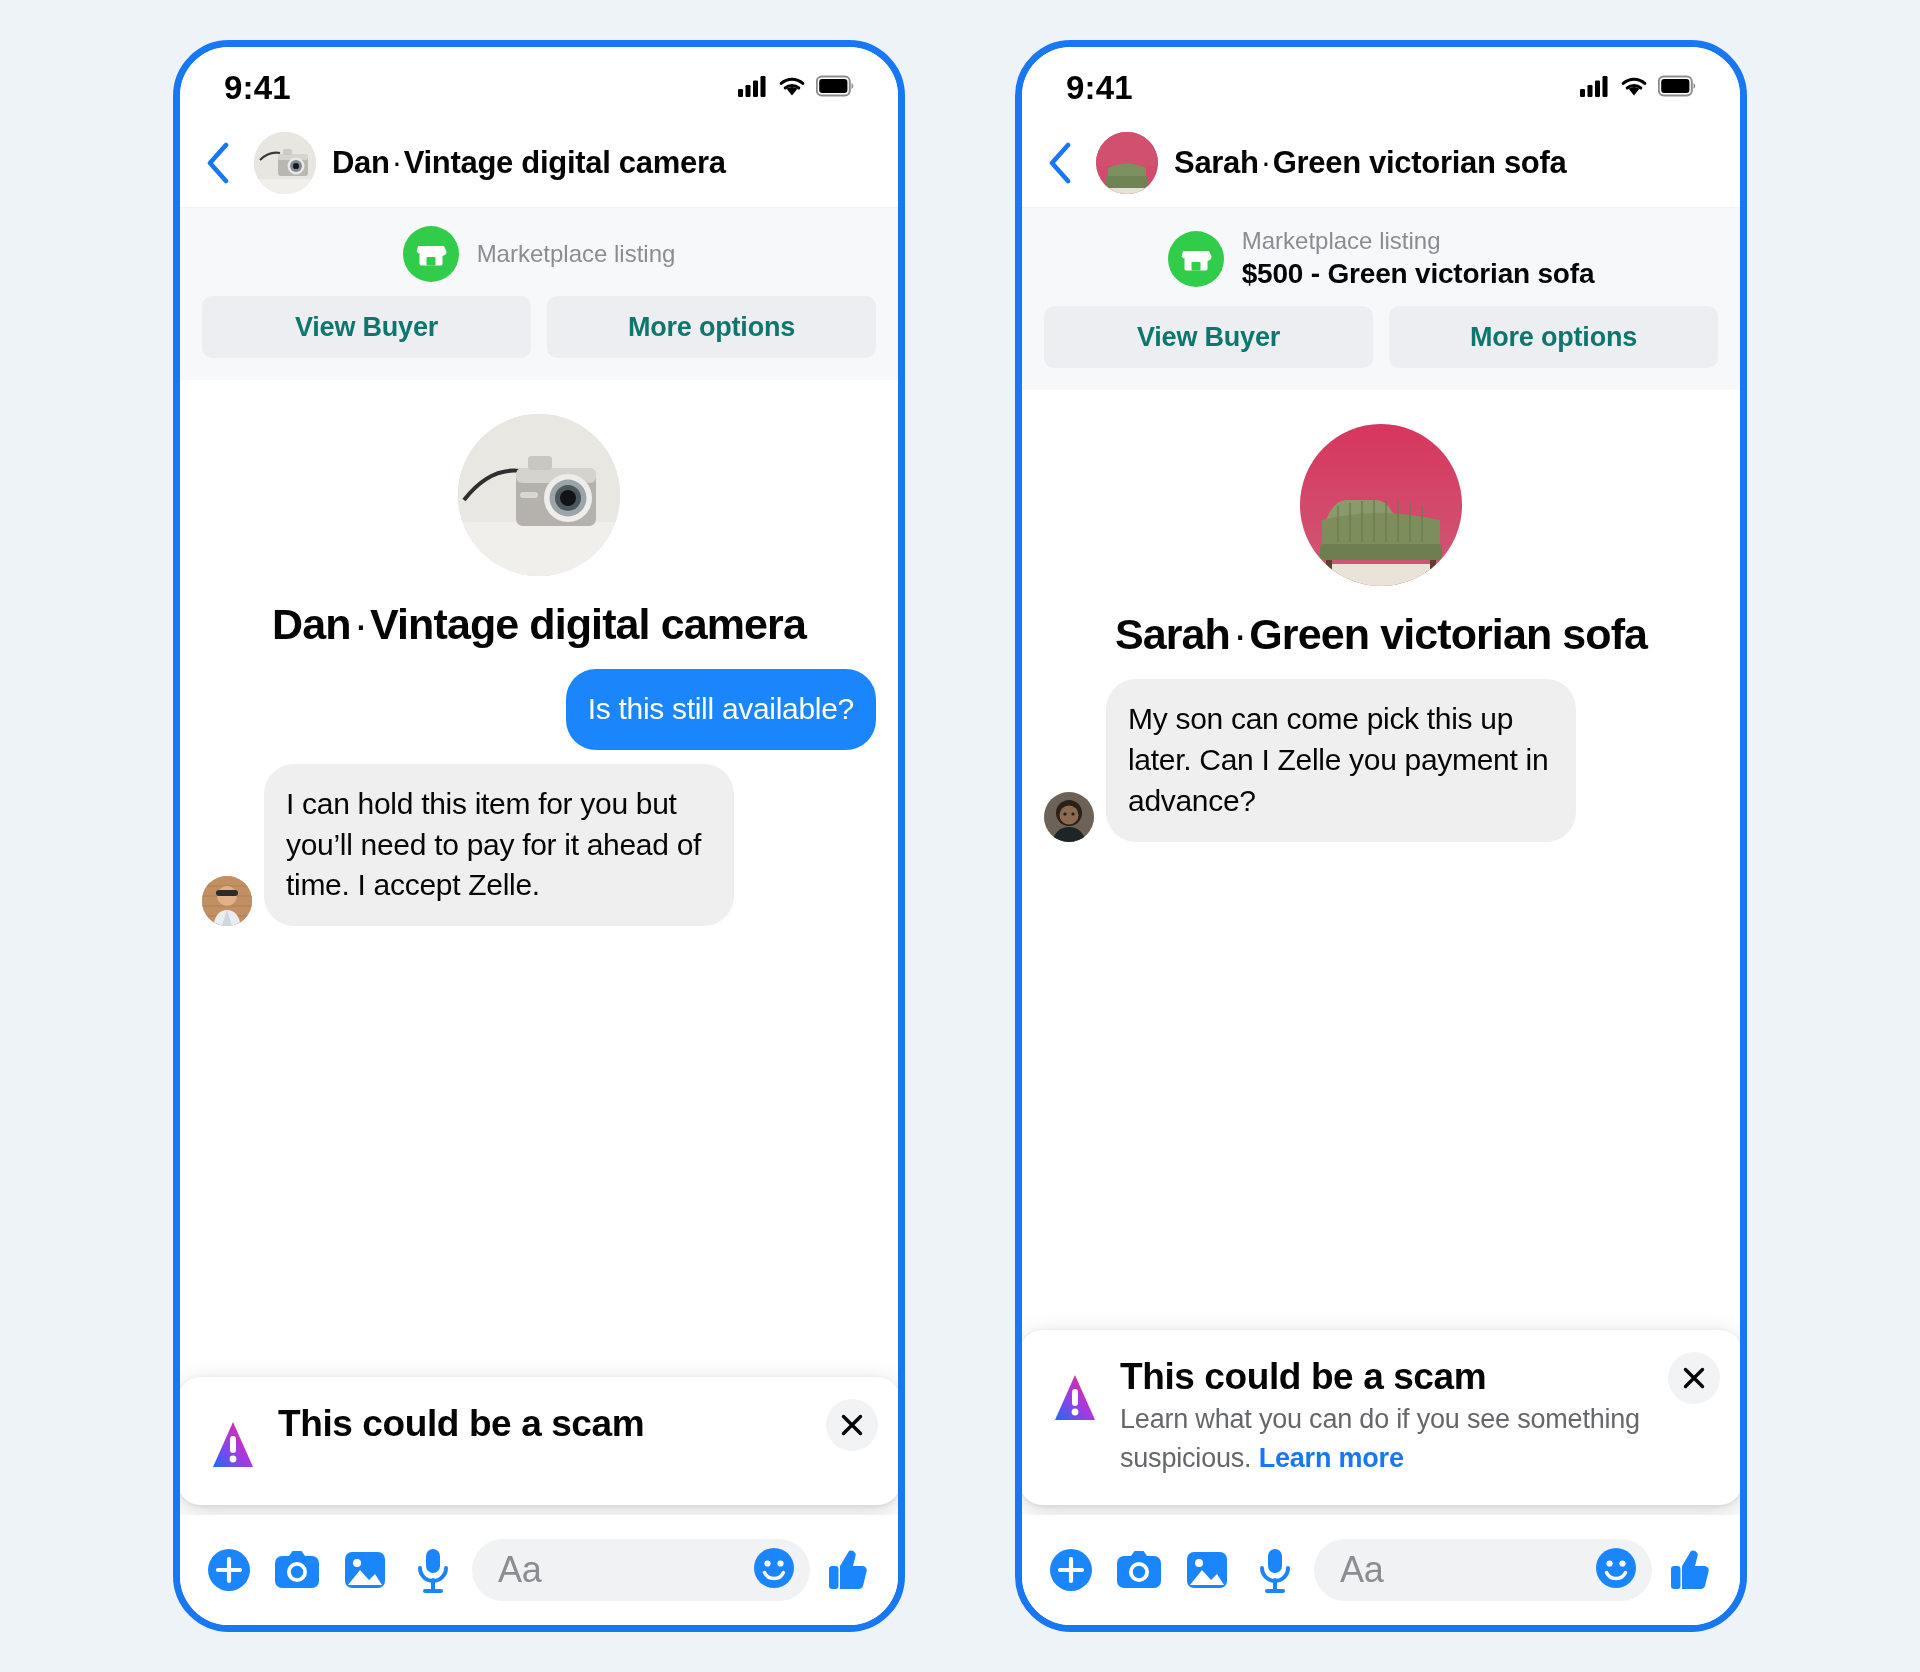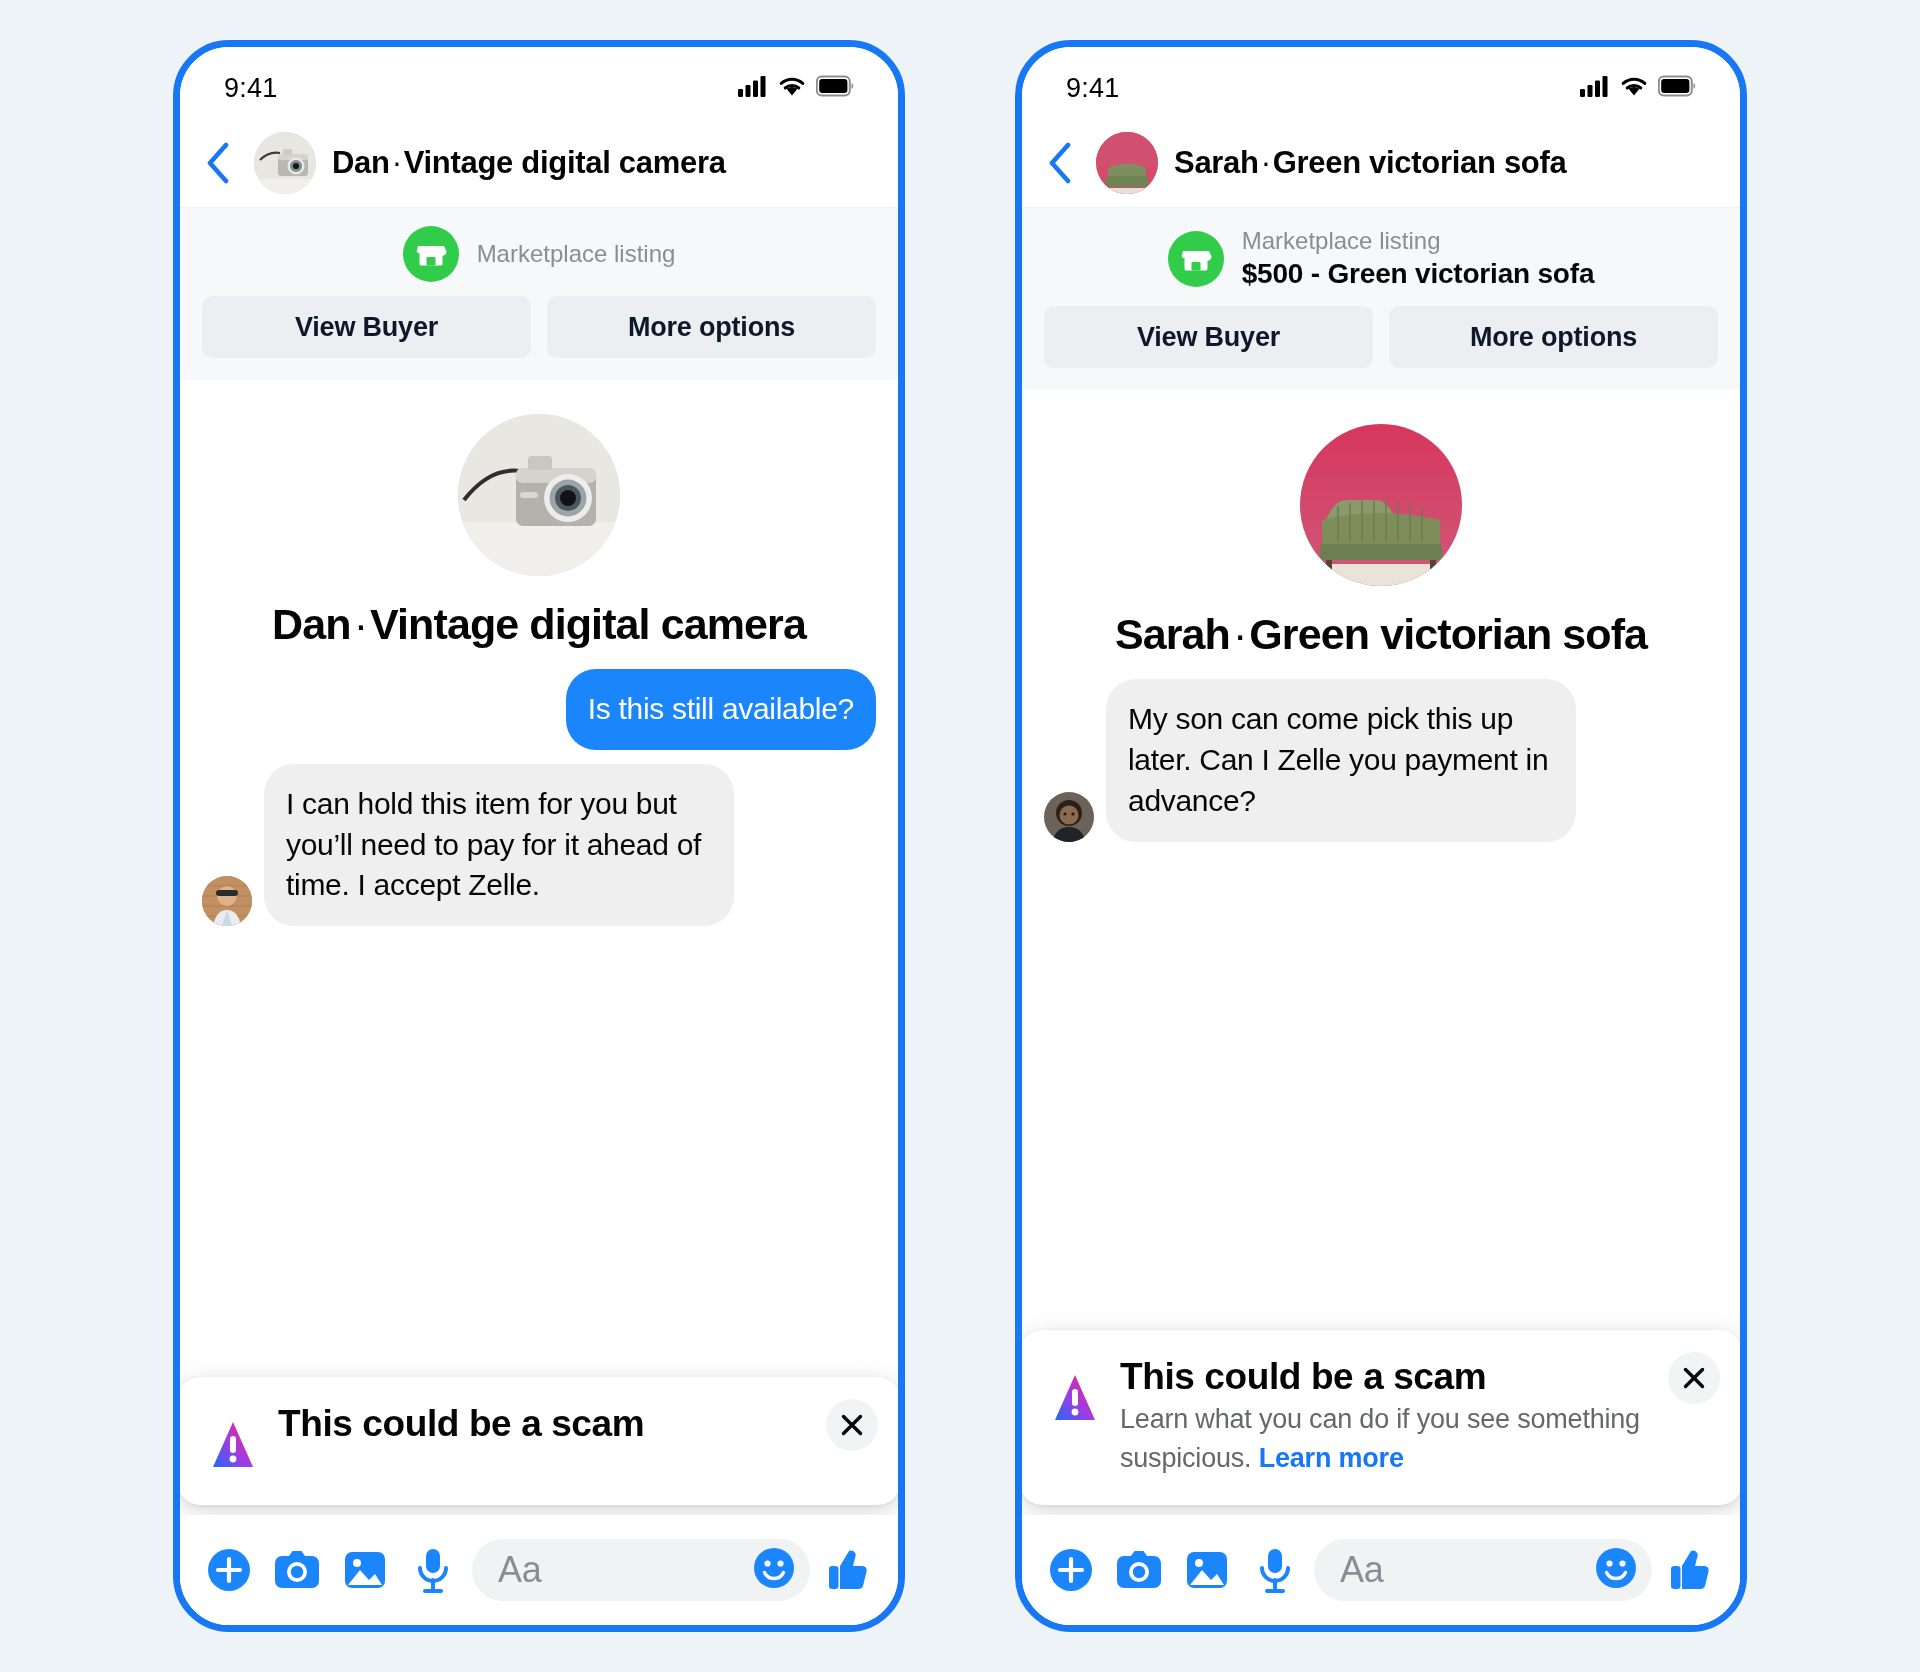--- a/index.html
+++ b/index.html
@@ -38,22 +38,22 @@
   .statusbar {
     height: 72px;
     flex: 0 0 72px;
     display: flex;
     align-items: center;
     justify-content: space-between;
     padding: 10px 44px 0 44px;
     background: #fff;
   }
   .status-time {
-    font-size: 27px;
-    font-weight: 400;
+    font-size: 33px;
+    font-weight: 700;
     color: #000;
     letter-spacing: .2px;
   }
   .status-icons {
     display: flex;
     align-items: center;
     gap: 10px;
   }
 
   
@@ -132,21 +132,21 @@
   }
   .mp-btn {
     flex: 1 1 0;
     background: #eceef1;
     border: none;
     border-radius: 10px;
     height: 62px;
     font-family: "Liberation Sans", sans-serif;
     font-size: 27px;
     font-weight: 700;
-    color: #0f172a;
+    color: #0f766e;
     letter-spacing: -0.2px;
     cursor: pointer;
     text-align: center;
   }
 
   
   .convo {
     flex: 1 1 auto;
     position: relative;
     background: #fff;

